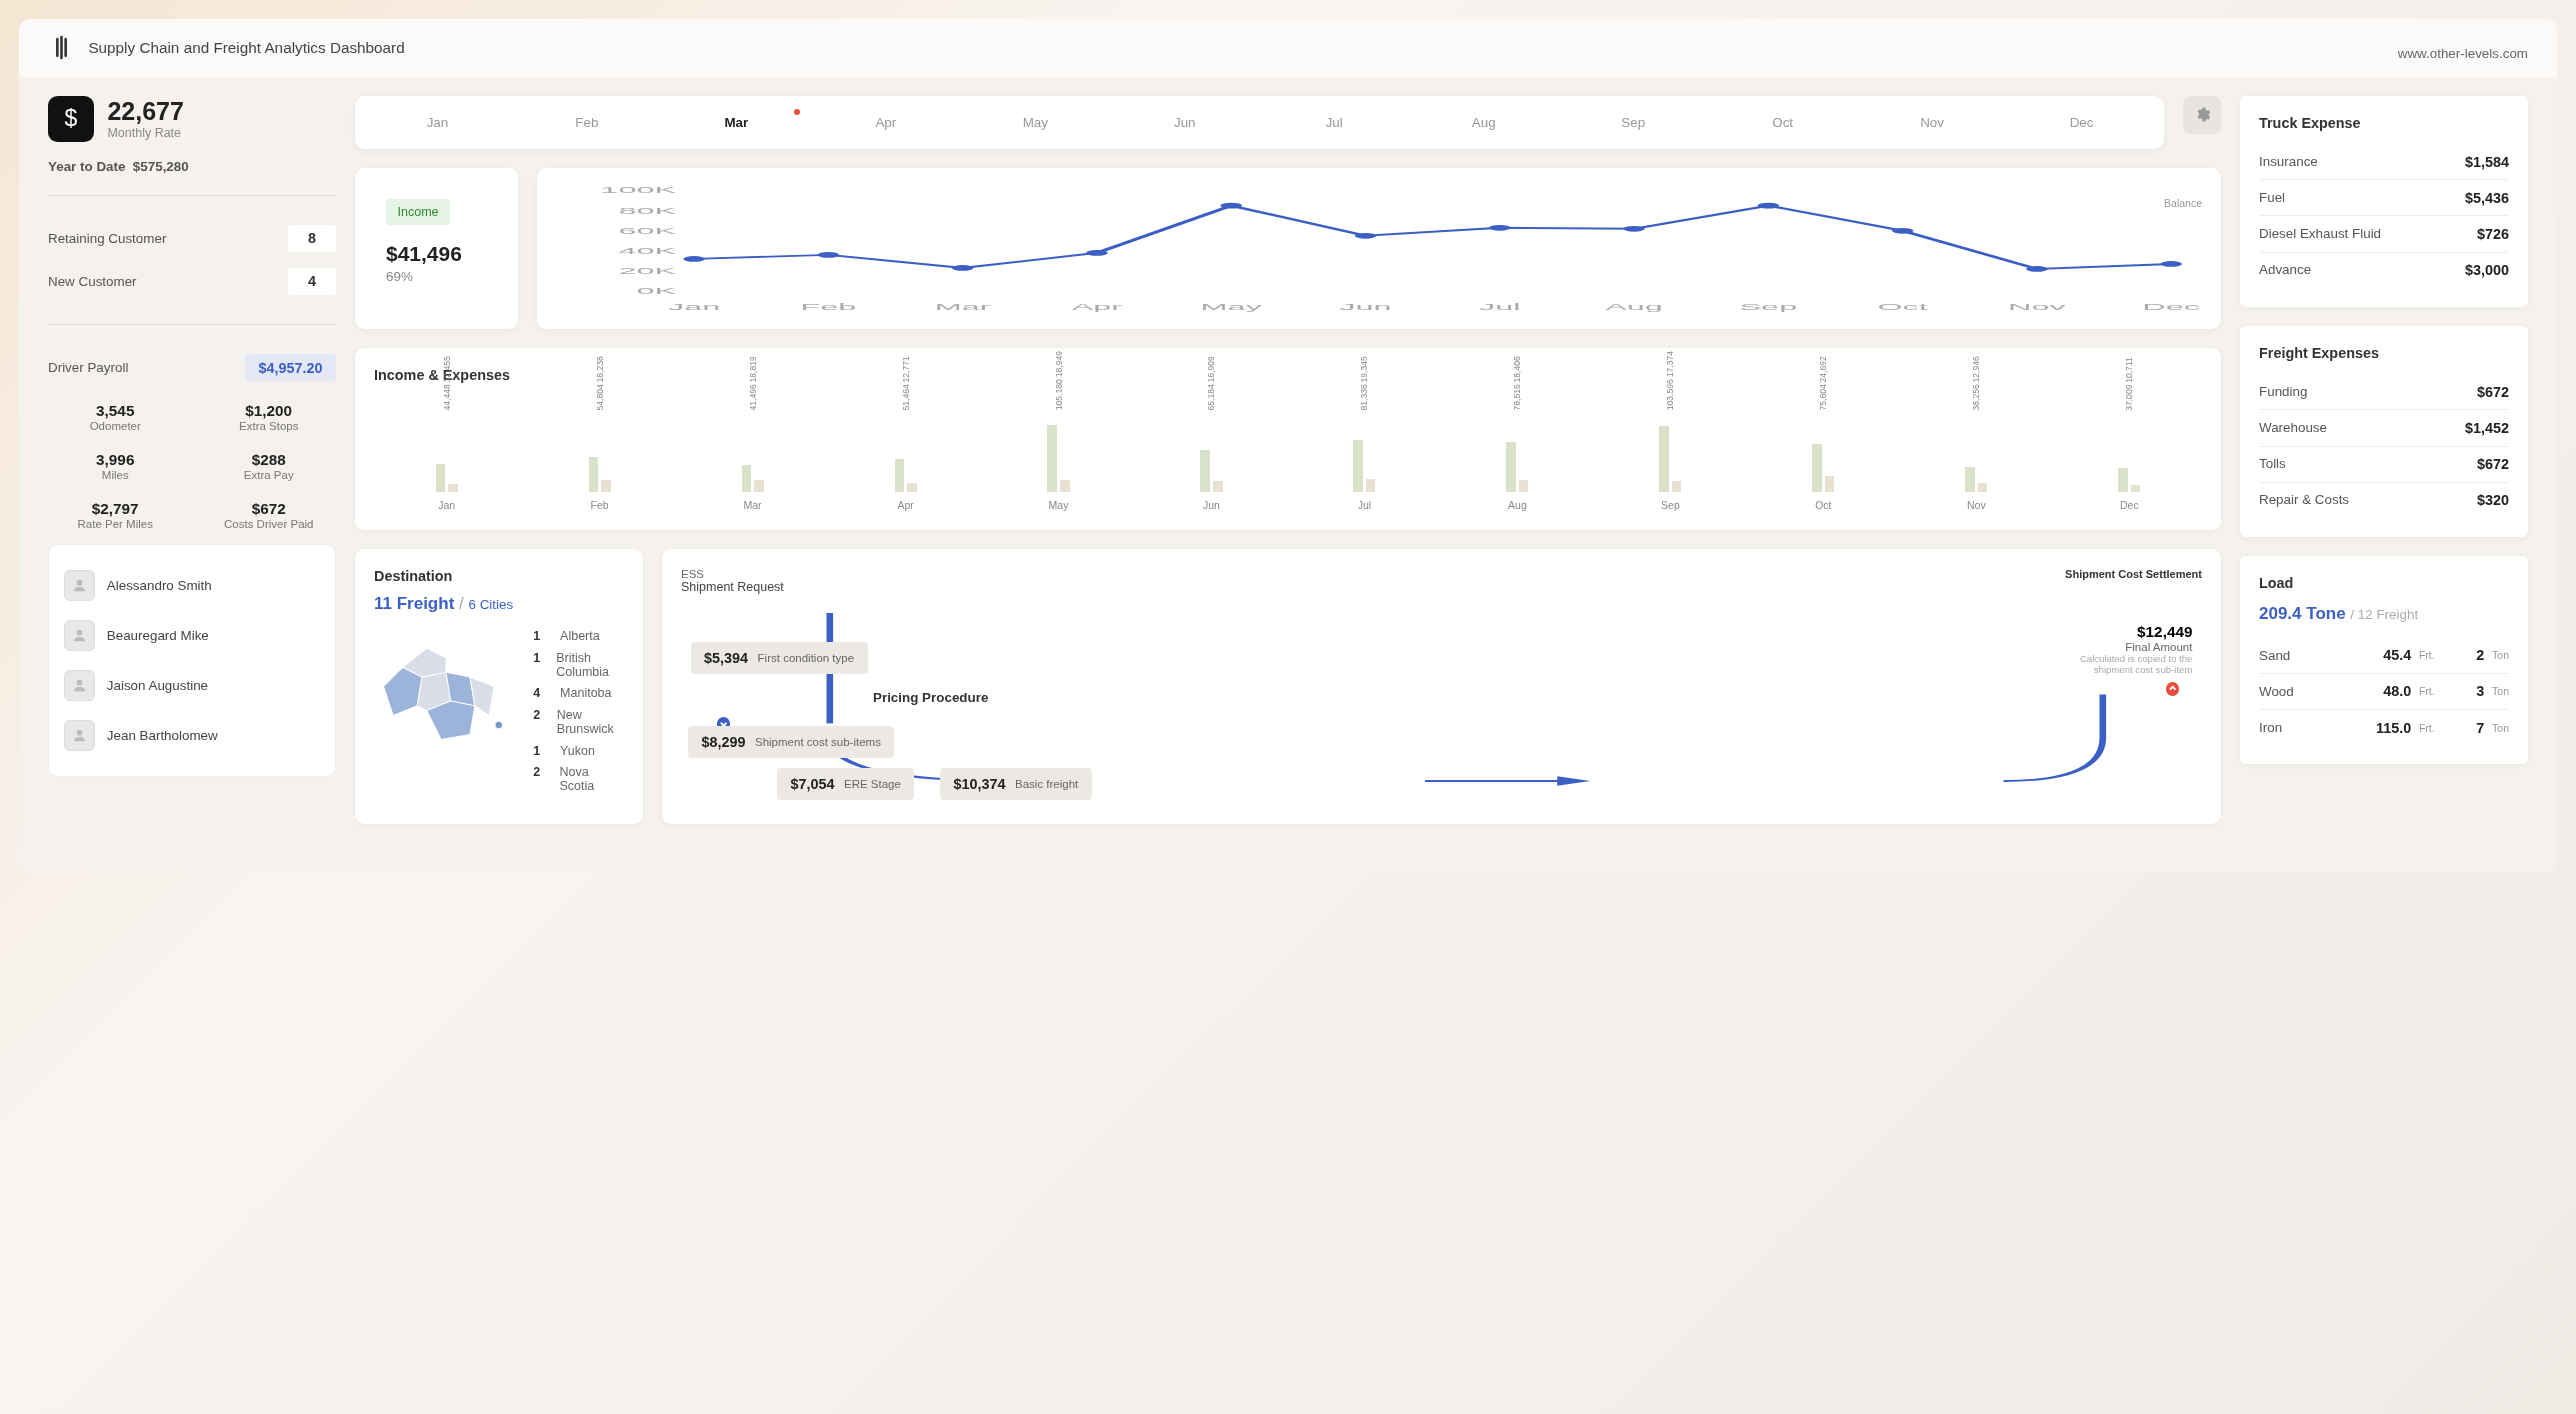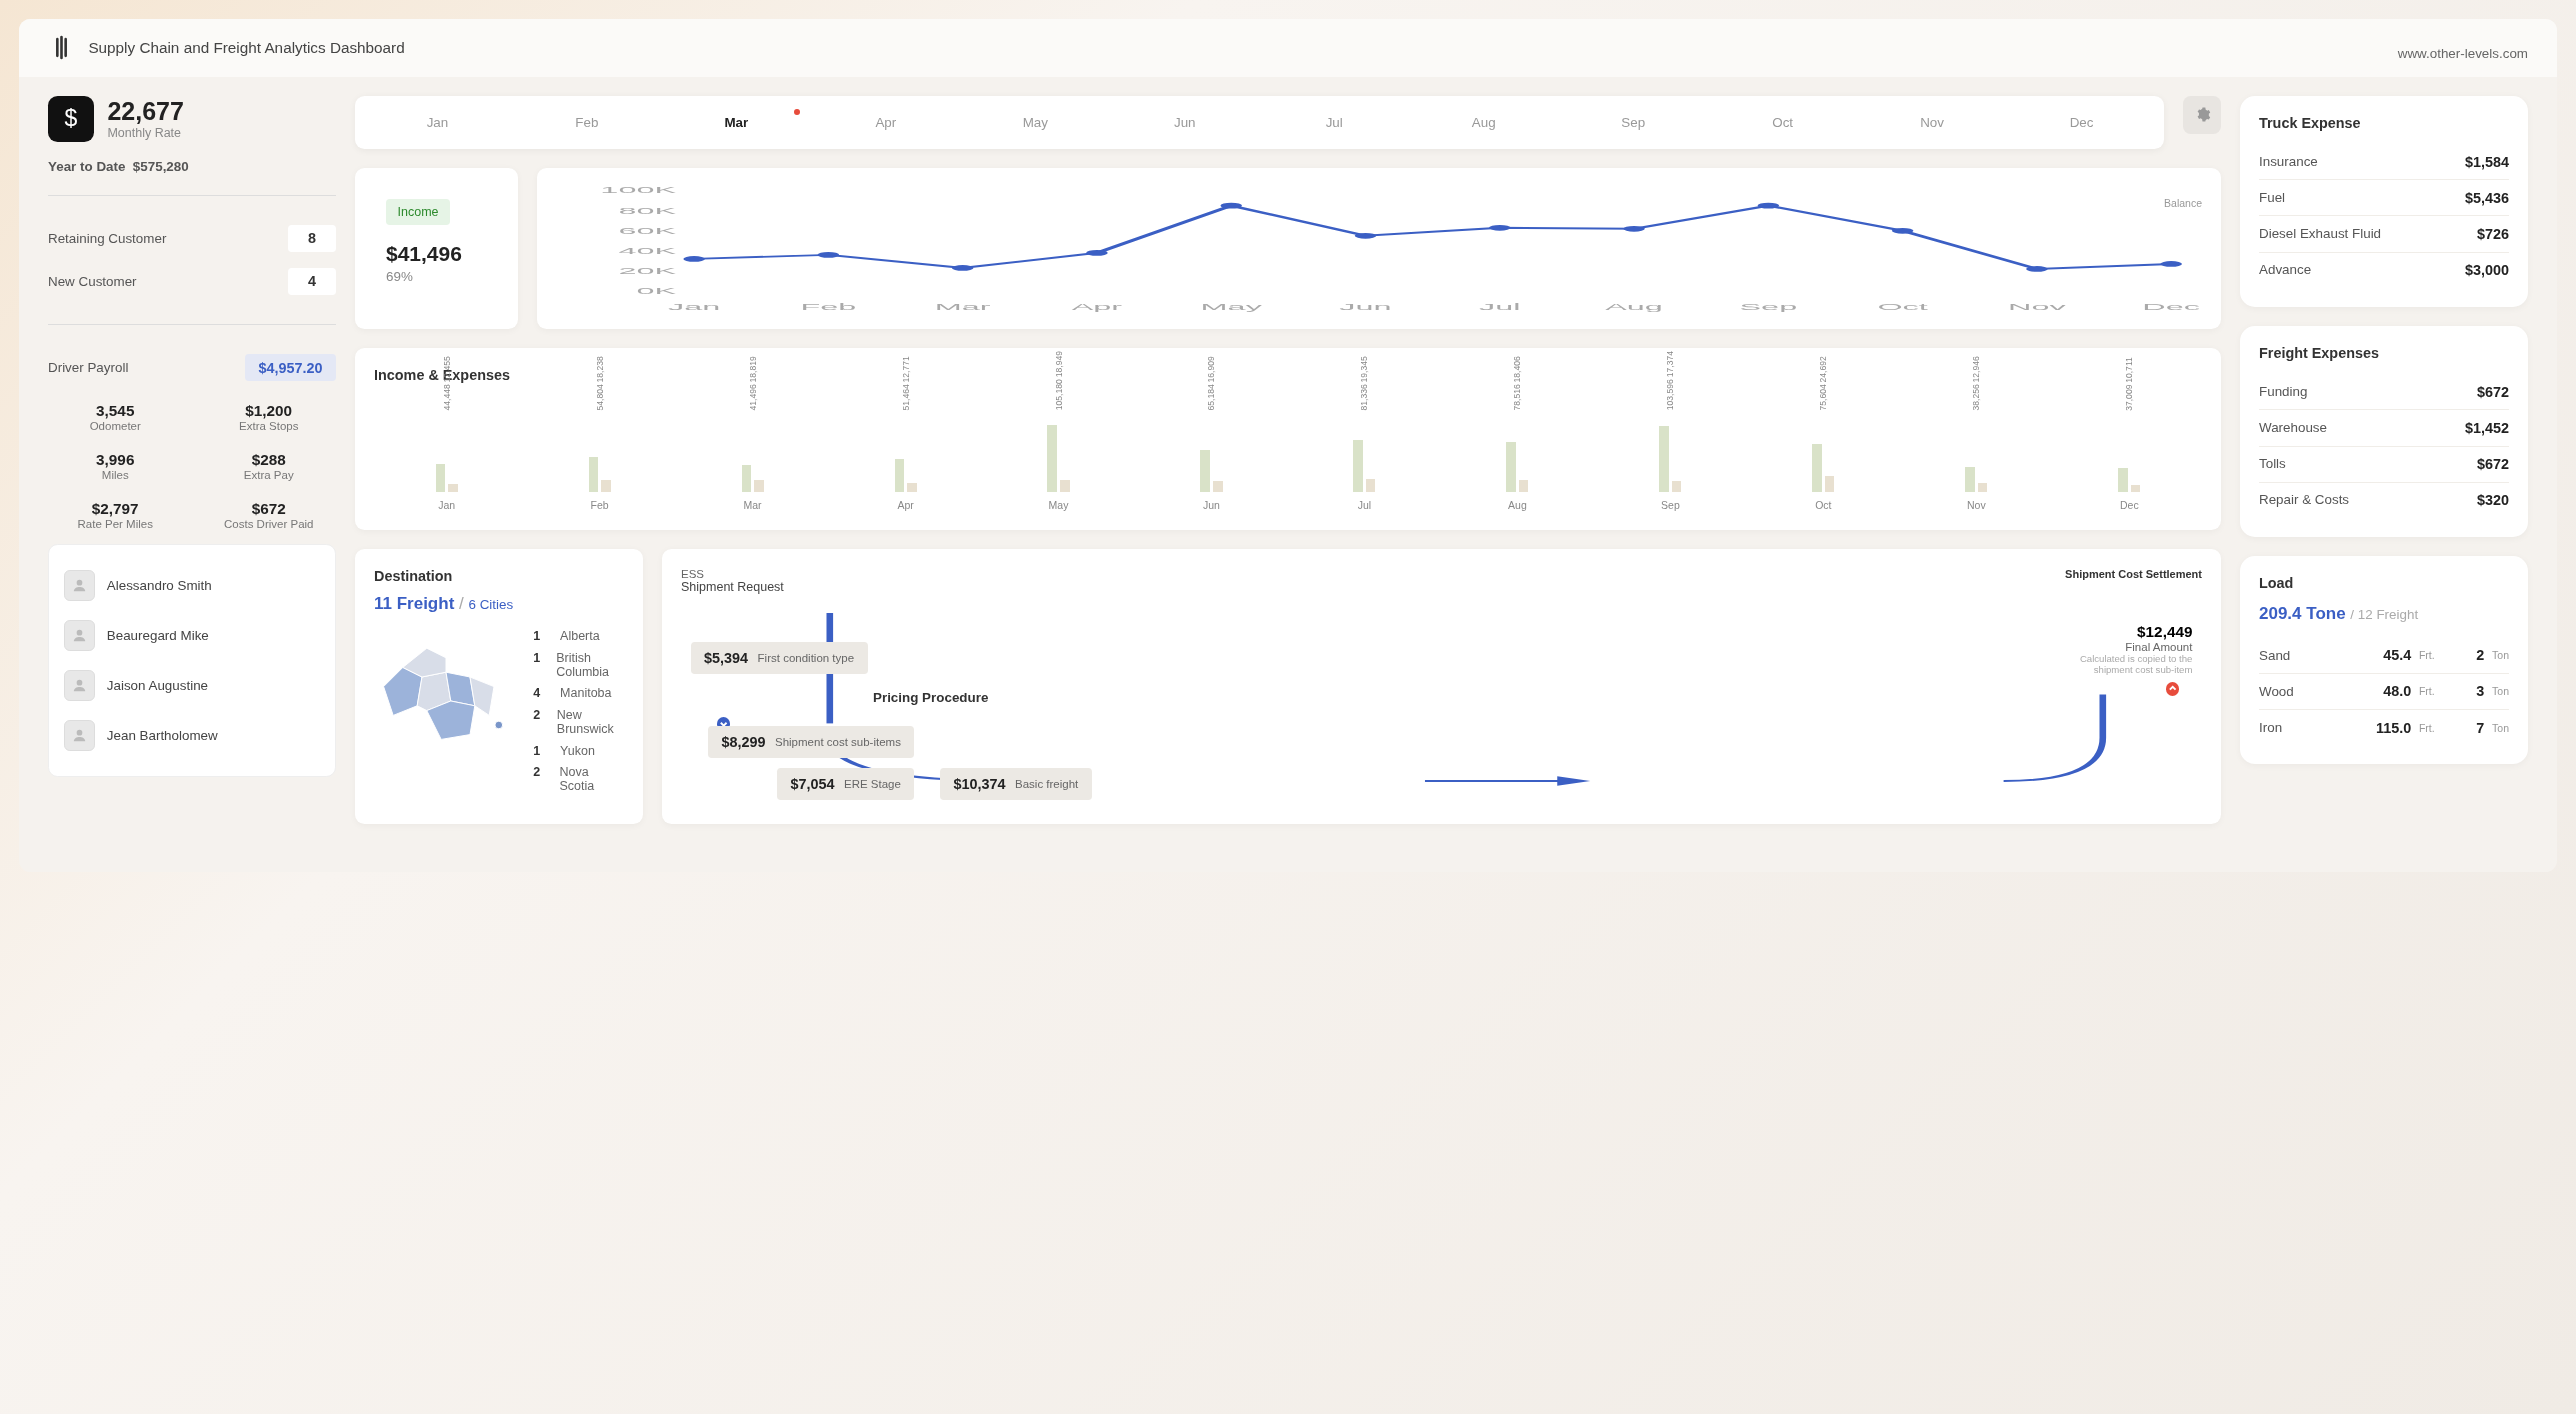--- a/index.html
+++ b/index.html
@@ -71,21 +71,21 @@
 .ship-top{display:flex;justify-content:space-between}
 .ship-ess{font-size:11.5px;color:#666}
 .ship-req{font-size:12.5px;color:#444}
 .ship-title{font-size:11px;font-weight:700;color:#333}
 .ship-flow{margin-top:19px;position:relative;height:192px}
 .ship-box{position:absolute;background:#ece9e4;padding:7.7px 13.4px;border-radius:3.8px;display:flex;align-items:center;gap:9.6px}
 .ship-amt{font-weight:700;font-size:14.4px;color:#222}
 .ship-lbl{font-size:11.5px;color:#666}
 .ship-node{width:13.4px;height:13.4px;border-radius:50%;position:absolute}
 .right-col{display:flex;flex-direction:column;gap:19px}
-.r-card{background:#fff;border-radius:15px;padding:19px;box-shadow:0 1.9px 7.7px rgba(0,0,0,0.04)}
+.r-card{background:#fff;border-radius:6px;padding:19px;box-shadow:0 1.9px 7.7px rgba(0,0,0,0.04)}
 .r-title{font-size:14.4px;font-weight:600;color:#333;margin-bottom:13.4px}
 .r-row{display:flex;justify-content:space-between;padding:9.6px 0;border-bottom:1px solid #f0ede8}
 .r-row:last-child{border:none}
 .r-lbl{font-size:13.4px;color:#555}
 .r-val{font-size:14.4px;font-weight:700;color:#222}
 .load-sub{font-size:17px;font-weight:700;color:#3b5fc4;margin-bottom:13.4px}
 .load-sub .slash{color:#aaa;font-weight:400;font-size:13.4px}
 .load-row{display:grid;grid-template-columns:1fr auto auto auto auto;gap:7.7px;padding:9.6px 0;border-bottom:1px solid #f0ede8;align-items:center}
 .load-row:last-child{border:none}
 .load-name{font-size:13.4px;color:#555}
@@ -478,21 +478,21 @@
             </svg>
             <div class="ship-box" style="left:9.6px;top:29px">
               <span class="ship-amt">$5,394</span>
                 <span class="ship-lbl">First condition type</span>
             </div>
             <div class="ship-node" style="left:36px;top:104px;background:#3b5fc4">
               <svg width="13.4" height="13.4" viewBox="0 0 14 14">
                   <path d="M4 6l3 3 3-3" stroke="#fff" stroke-width="2" fill="none"></path>
                 </svg>
             </div>
-            <div class="ship-box" style="left:27px;top:113px">
+            <div class="ship-box" style="left:7px;top:113px">
               <span class="ship-amt">$8,299</span>
                 <span class="ship-lbl">Shipment cost sub-items</span>
             </div>
             <div class="ship-box" style="left:96px;top:155px">
               <span class="ship-amt">$7,054</span>
                 <span class="ship-lbl">ERE Stage</span>
             </div>
             <div class="ship-box" style="left:259px;top:155px">
               <span class="ship-amt">$10,374</span>
                 <span class="ship-lbl">Basic freight</span>

